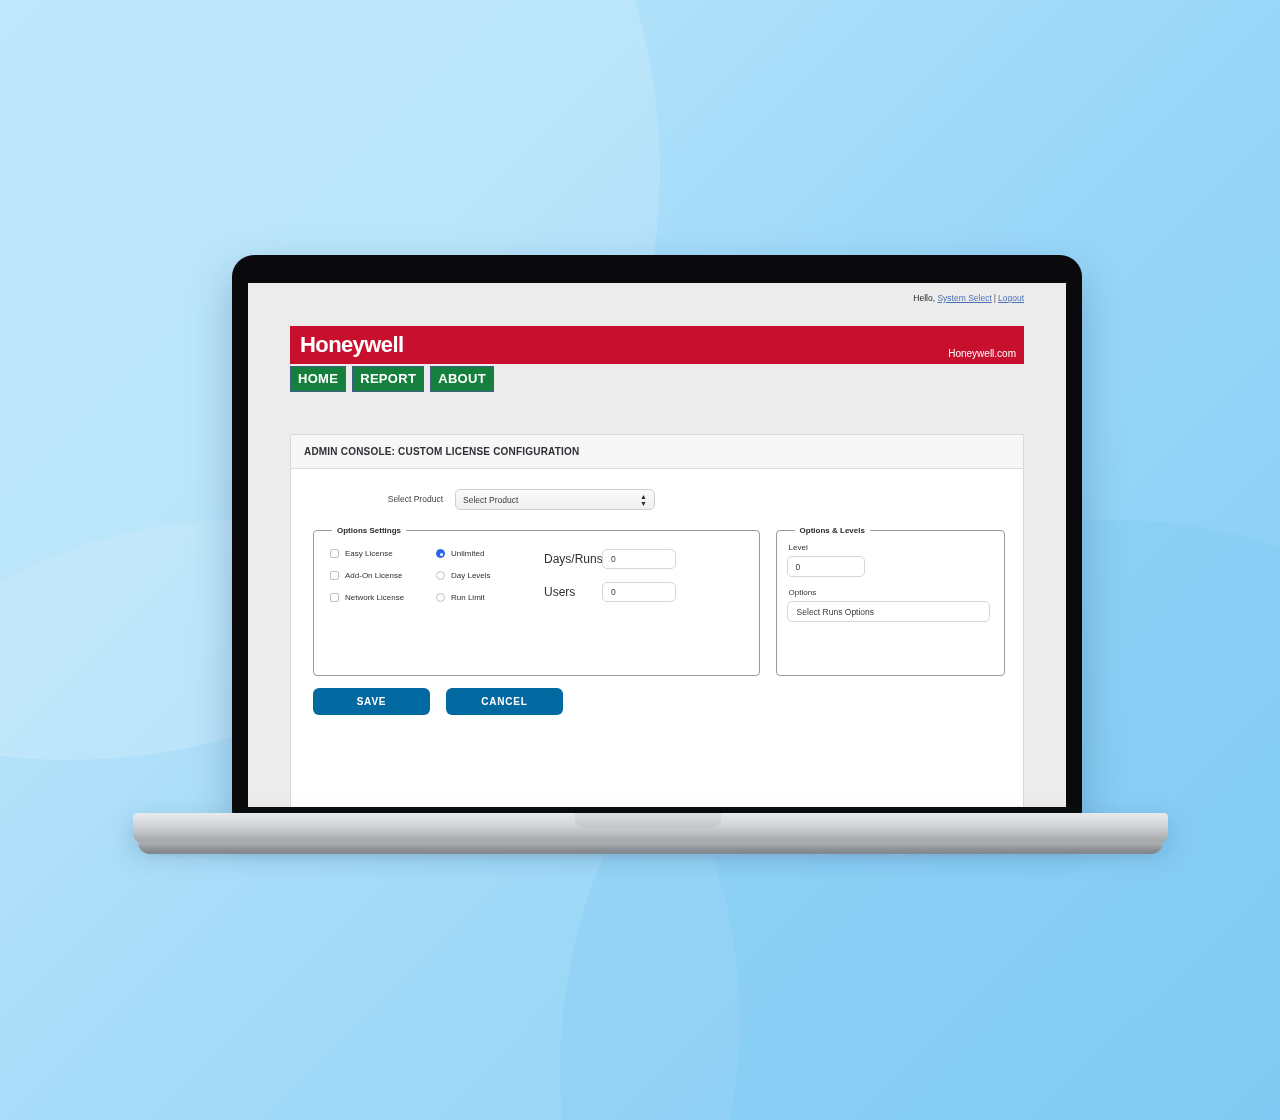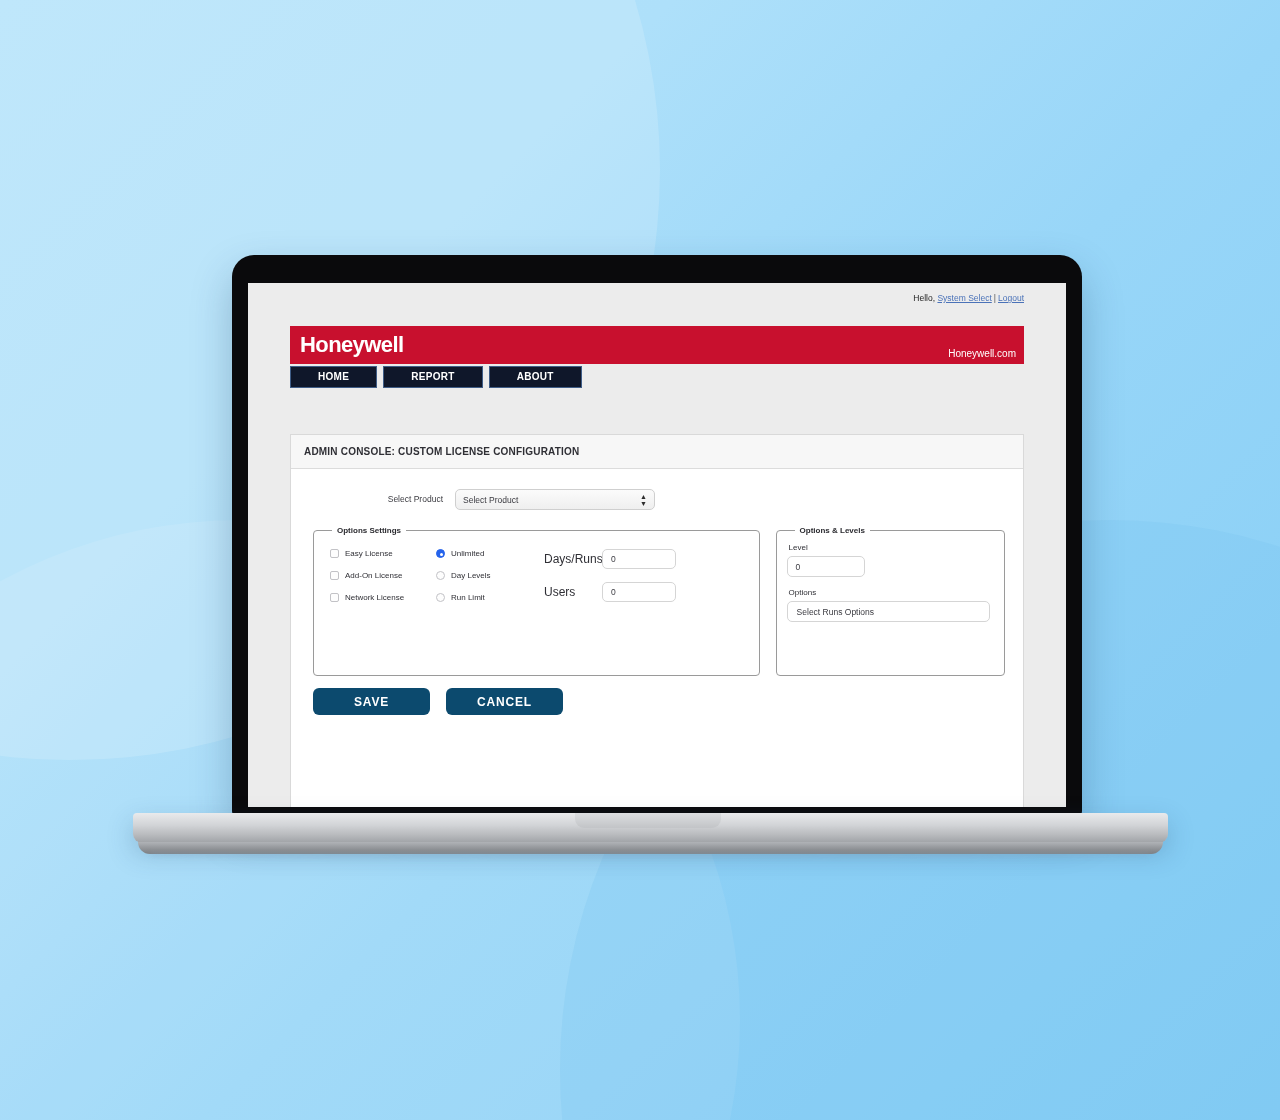--- a/index.html
+++ b/index.html
@@ -114,25 +114,25 @@
     letter-spacing: -0.6px;
     font-family: "Liberation Sans", sans-serif;
   }
   .brand-site { color: #fff; font-size: 10px; align-self: flex-end; padding-bottom: 5px; }
 
   .navbar {
     position: absolute; left: 42px; top: 83px;
     display: flex; gap: 6px;
   }
   .navbtn {
-    background: #0f172a;
+    background: #15803d;
     color: #ffffff;
-    font-size: 10px; font-weight: bold;
+    font-size: 13px; font-weight: bold;
     letter-spacing: 0.3px;
-    padding: 4px 27px 5px;
+    padding: 4px 7px 5px;
     border: 1px solid #3f5d87;
   }
 
   .card {
     position: absolute; left: 42px; top: 117px;
     width: 734px; height: 407px;
     background: #ffffff;
     border: 1px solid #d9d9d9;
     border-bottom: none;
     margin-top: 34px;
@@ -229,23 +229,23 @@
     width: 203px; height: 21px;
     background: #fff; border: 1px solid #d5d5d5; border-radius: 5px;
     display: flex; align-items: center; padding-left: 9px;
     font-size: 8.5px; color: #3a3a40;
   }
 
   
   .btnrow { display: flex; gap: 16px; padding: 12px 0 0 4px; }
   .btn {
     width: 117px; height: 27px;
-    background: #0c4a6e; color: #ffffff;
+    background: #0369a1; color: #ffffff;
     border: none; border-radius: 6px;
-    font-size: 12px; font-weight: bold; letter-spacing: 0.8px;
+    font-size: 10px; font-weight: bold; letter-spacing: 0.8px;
     font-family: "Liberation Sans", sans-serif;
     cursor: pointer;
   }
 </style>
 </head>
 <body>
 
 <div class="scene">
   <div class="bg-swoosh-1"></div>
   <div class="bg-swoosh-2"></div>

